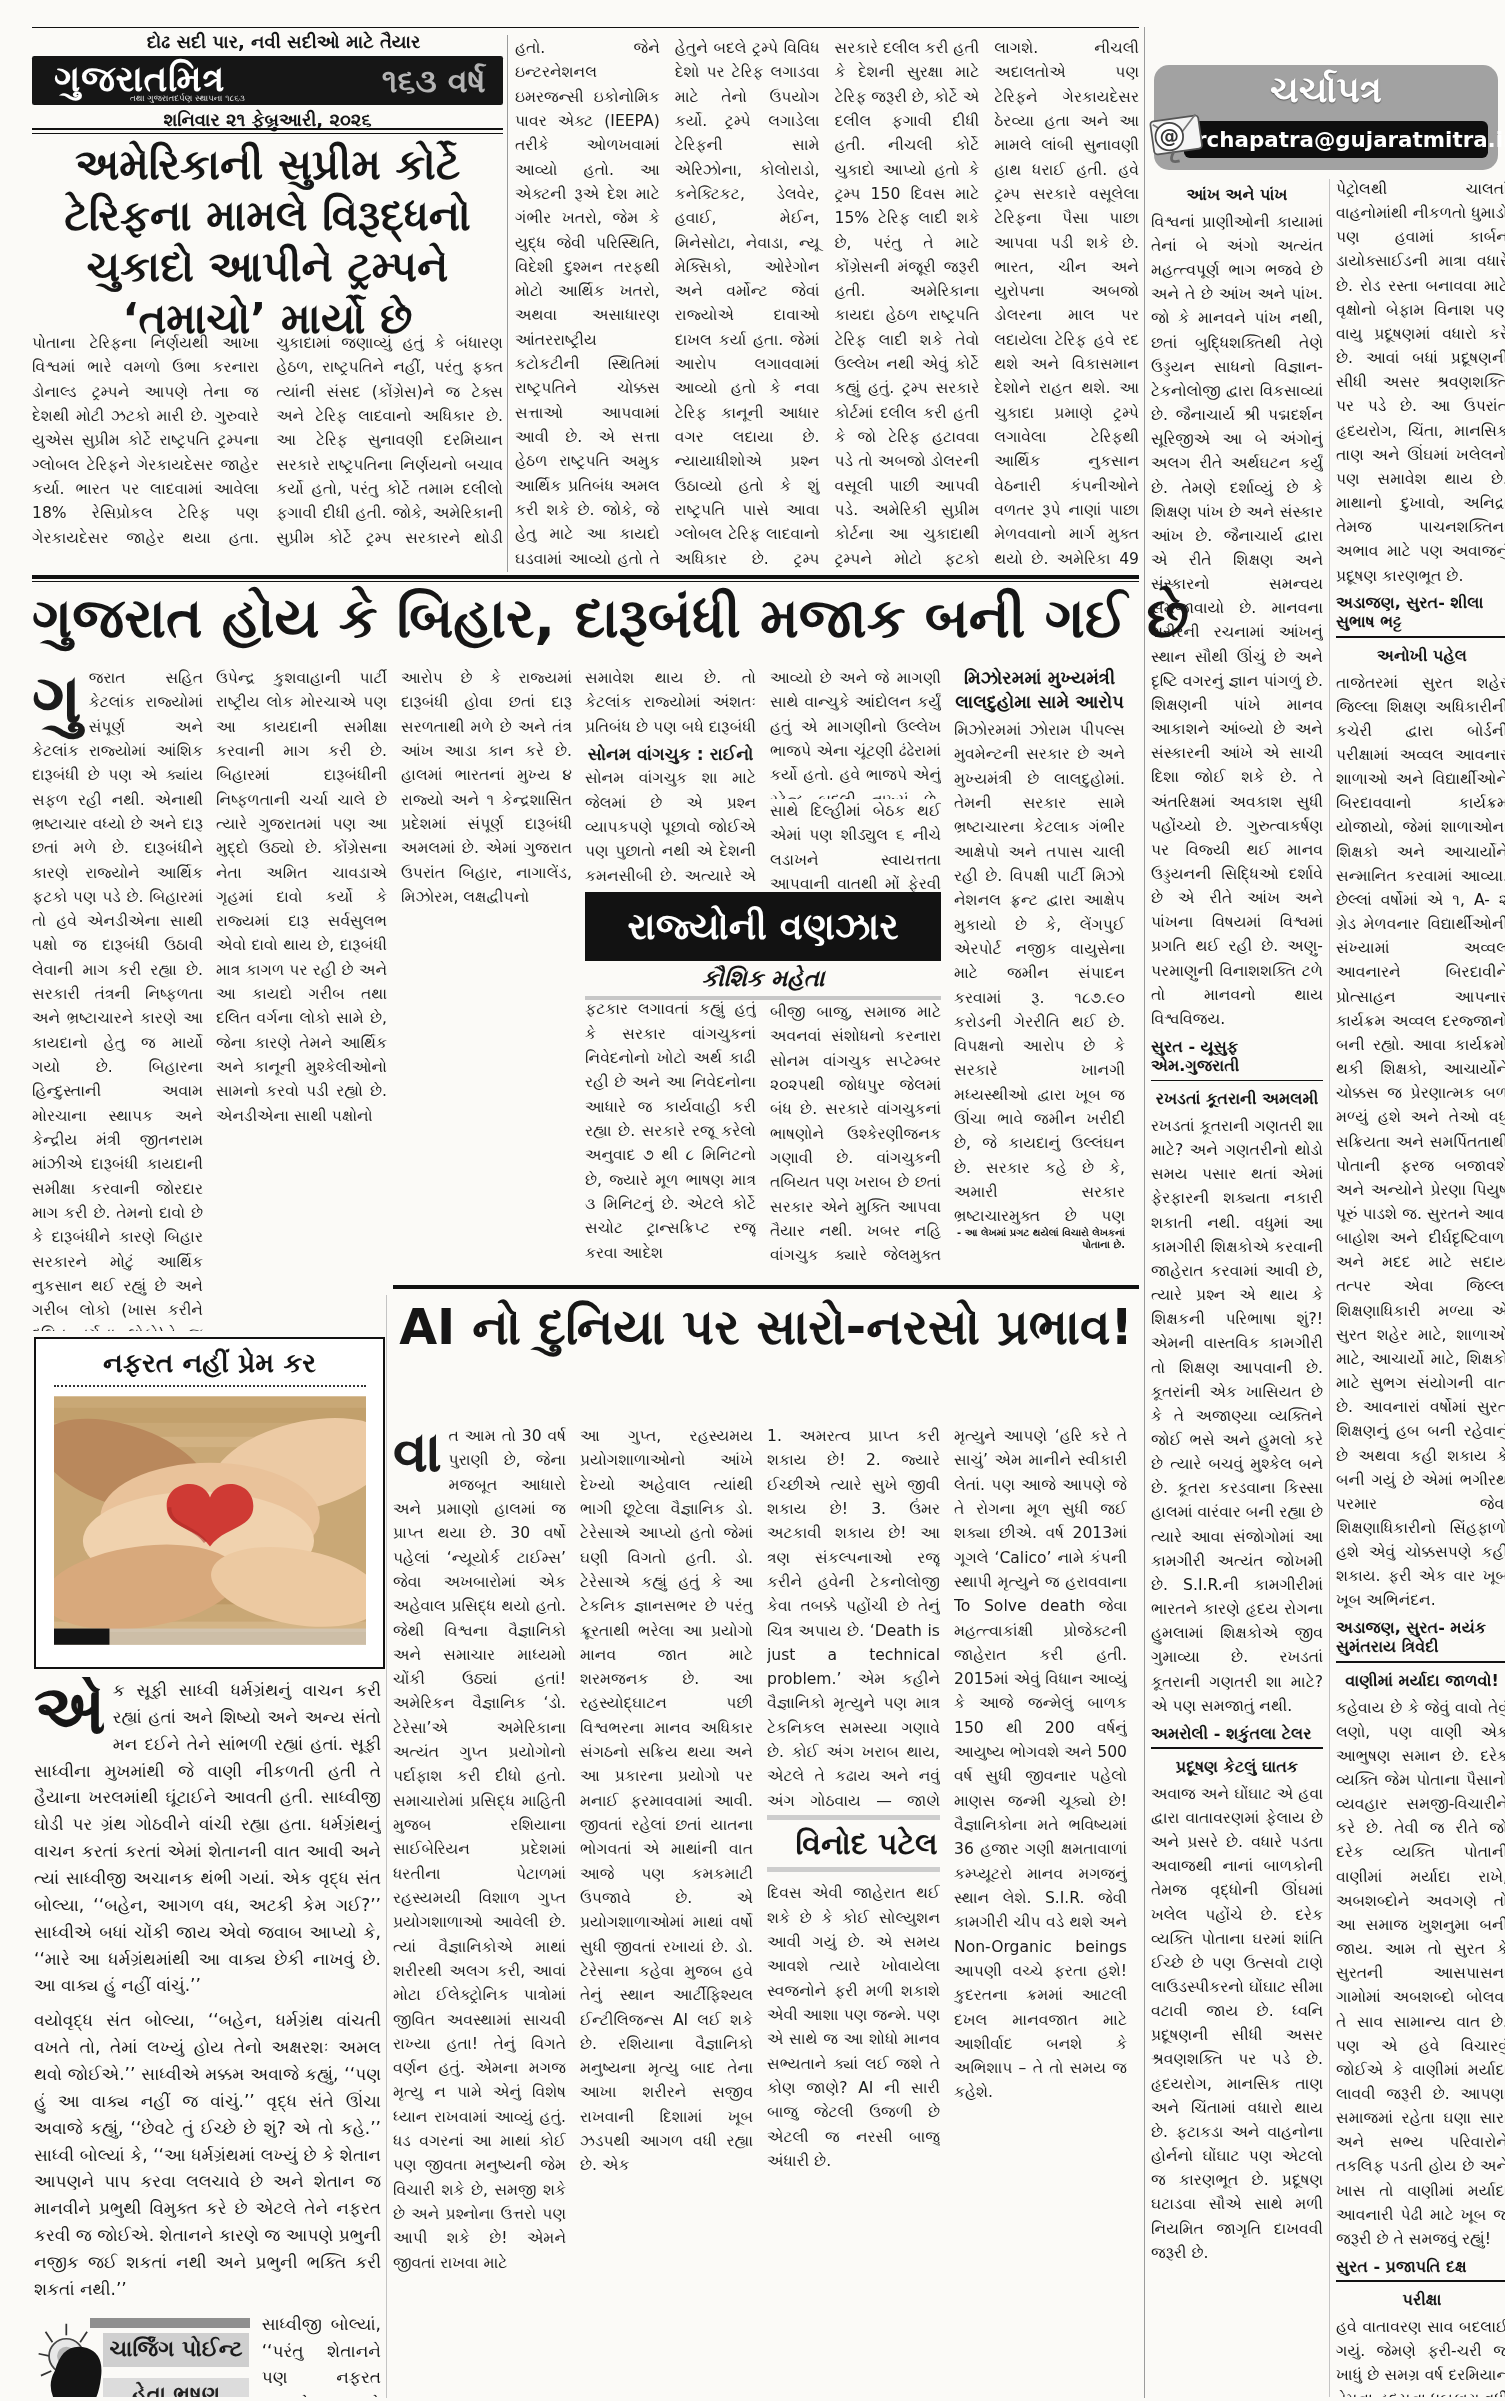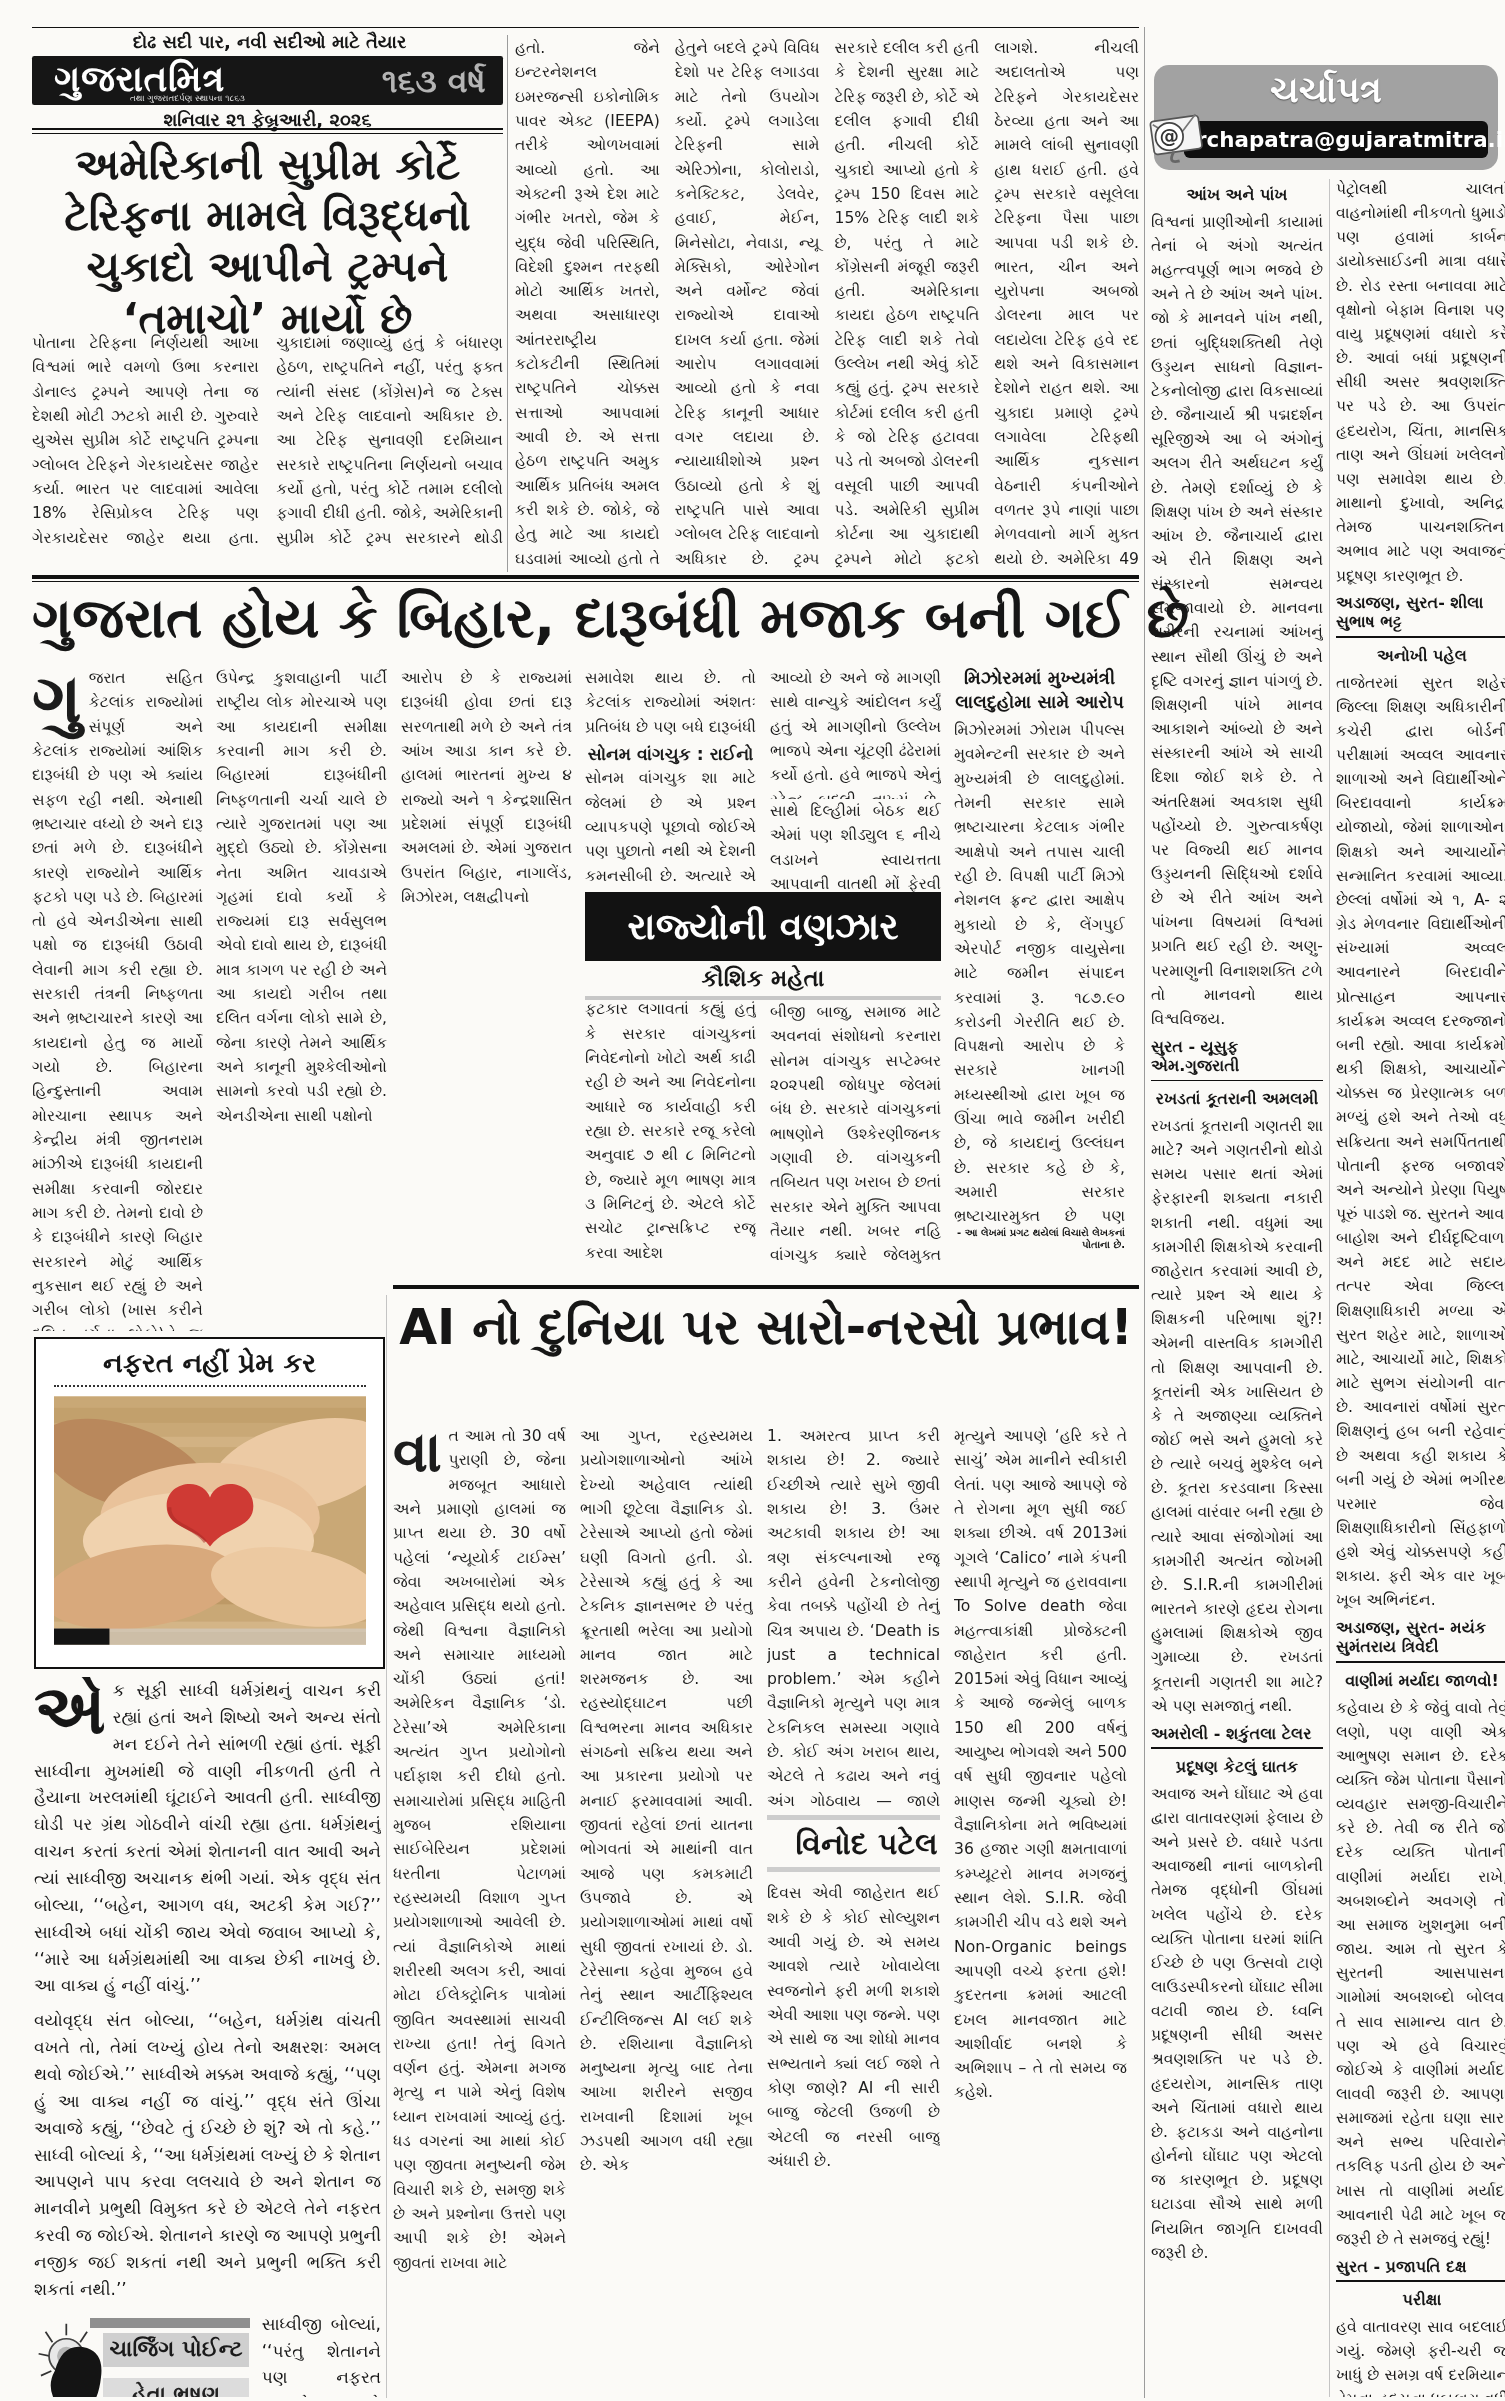--- a/index.html
+++ b/index.html
@@ -13,21 +13,21 @@
   .col{ text-align:justify;font-size:15.6px;line-height:1.56;color:#1c1c1c;overflow:hidden;}
   .cols2{column-count:2;column-gap:17.3px;}
   .cols4{column-count:4;column-gap:15px;}
   .dropcap{float:left;font-size:68px;line-height:.8;font-weight:bold;padding:5.8px 7px 0 0;}
   .dropcap.sm{font-size:56px;}
   
   #masthead{left:32px;top:56px;width:471px;height:49px;background:#161616;border-radius:2.3px;}
   #logo{position:absolute;left:22px;top:2.3px;font-size:36px;font-weight:bold;color:#fff;letter-spacing:0.6px;}
   #sublogo{position:absolute;left:98px;bottom:1.2px;font-size:8.7px;color:#e8e8e8;}
   #years{position:absolute;right:17.3px;top:5.8px;font-size:32px;font-weight:bold;color:#b4b4b4;}
-  #tagline{left:34px;top:31px;width:471px;font-size:18px;}
+  #tagline{left:48px;top:31px;width:471px;font-size:18px;}
   #dateline{left:32px;top:109px;width:471px;font-size:18px;}
   #headline1{left:32px;top:139px;width:471px;font-size:42px;line-height:1.22;font-weight:bold;}
   
   #ccbox{left:1154px;top:65px;width:344px;height:105px;background:#a2a2a2;border-radius:15px;}
   #cctitle{position:absolute;left:0;top:3.5px;width:100%;text-align:center;font-size:36px;font-weight:bold;color:#fff;text-shadow:0 1.2px 1.2px #555;}
   #ccmailbar{position:absolute;left:30px;top:56px;width:304px;height:37px;background:#0e0e0e;border-radius:5.8px;
              display:flex;align-items:center;justify-content:center;color:#fff;font-size:21.4px;font-weight:bold;}
   #ccenv{position:absolute;left:-10.4px;top:36px;}
   .letcol{width:172px;}
   .letter-head{font-size:16px;font-weight:bold;text-align:center;margin:8px 0 5.8px;}
@@ -36,21 +36,21 @@
   .letter-rule{height:1.7px;background:#111;margin:4.6px 0 3.5px;border:0;width:100%;}
   
   #h2rule1{left:32px;top:575px;width:1107px;height:3.5px;}
   #h2rule2{left:32px;top:581px;width:1107px;height:1.2px;}
   #headline2{left:32px;top:586px;width:1107px;font-size:55px;font-weight:bold;white-space:nowrap;}
   .a2col{width:171px;top:666px;}
   .subhead{font-weight:bold;text-align:center;font-size:18px;line-height:1.35;margin-bottom:3.5px;}
   .inlinehead{font-weight:bold;}
   #kicker{left:585px;top:892px;width:356px;height:69px;background:#121212;color:#fff;
           display:flex;align-items:center;justify-content:center;font-size:37px;font-weight:bold;}
-  #kicker-author{left:585px;top:965px;width:356px;font-size:23px;font-weight:bold;text-align:center;}
+  #kicker-author{left:585px;top:965px;width:356px;font-size:23px;font-weight:bold;text-align:center;font-style:italic;}
   #kicker-rule{left:585px;top:996px;width:356px;height:4px;background:#c7c7c7;}
   .disclaimer{font-size:10px;font-weight:bold;text-align:right;margin-top:0;}
   
   #photobox{left:34px;top:1337px;width:347px;height:328px;border:2.3px solid #111;background:#fff;}
   #phototitle{margin-top:8px;font-size:26.6px;font-weight:bold;text-align:center;}
   #photodots{margin:5.8px auto 0;width:312px;border-top:2.9px dotted #333;}
   
   #sufi{left:34px;top:1677px;width:347px;height:720px;font-size:17px;line-height:1.58;text-align:justify;overflow:hidden;}
   #cpbadge{float:left;width:215px;height:113px;margin:7px 12.7px 5.8px 0;position:relative;}
   .cpbar{position:absolute;left:69px;width:146px;height:34px;background:#d9d9d9;display:flex;align-items:center;justify-content:center;}

